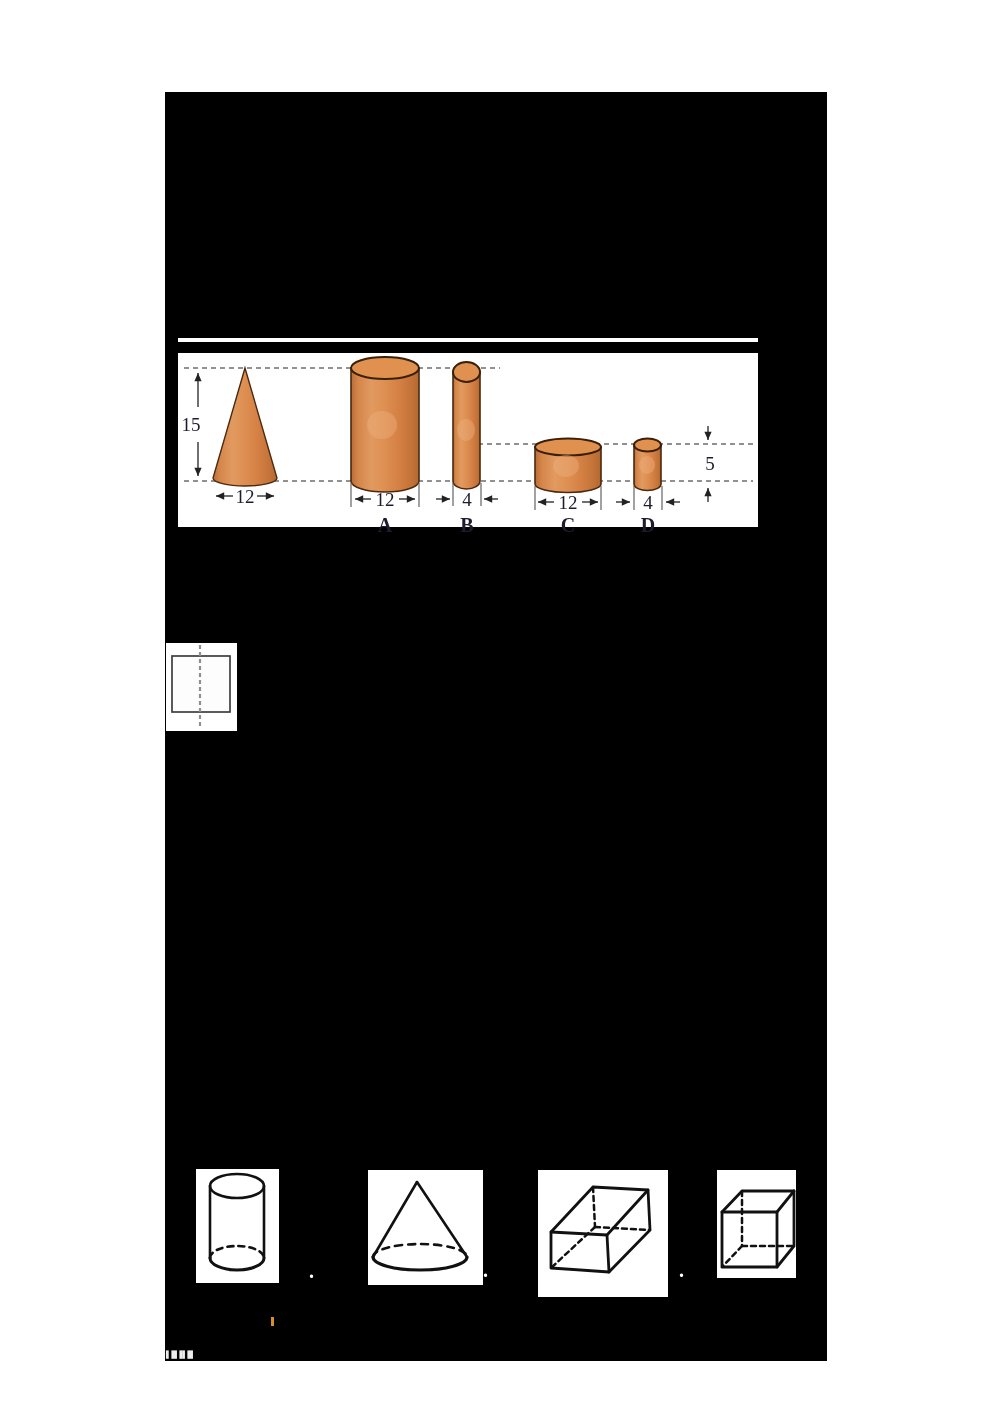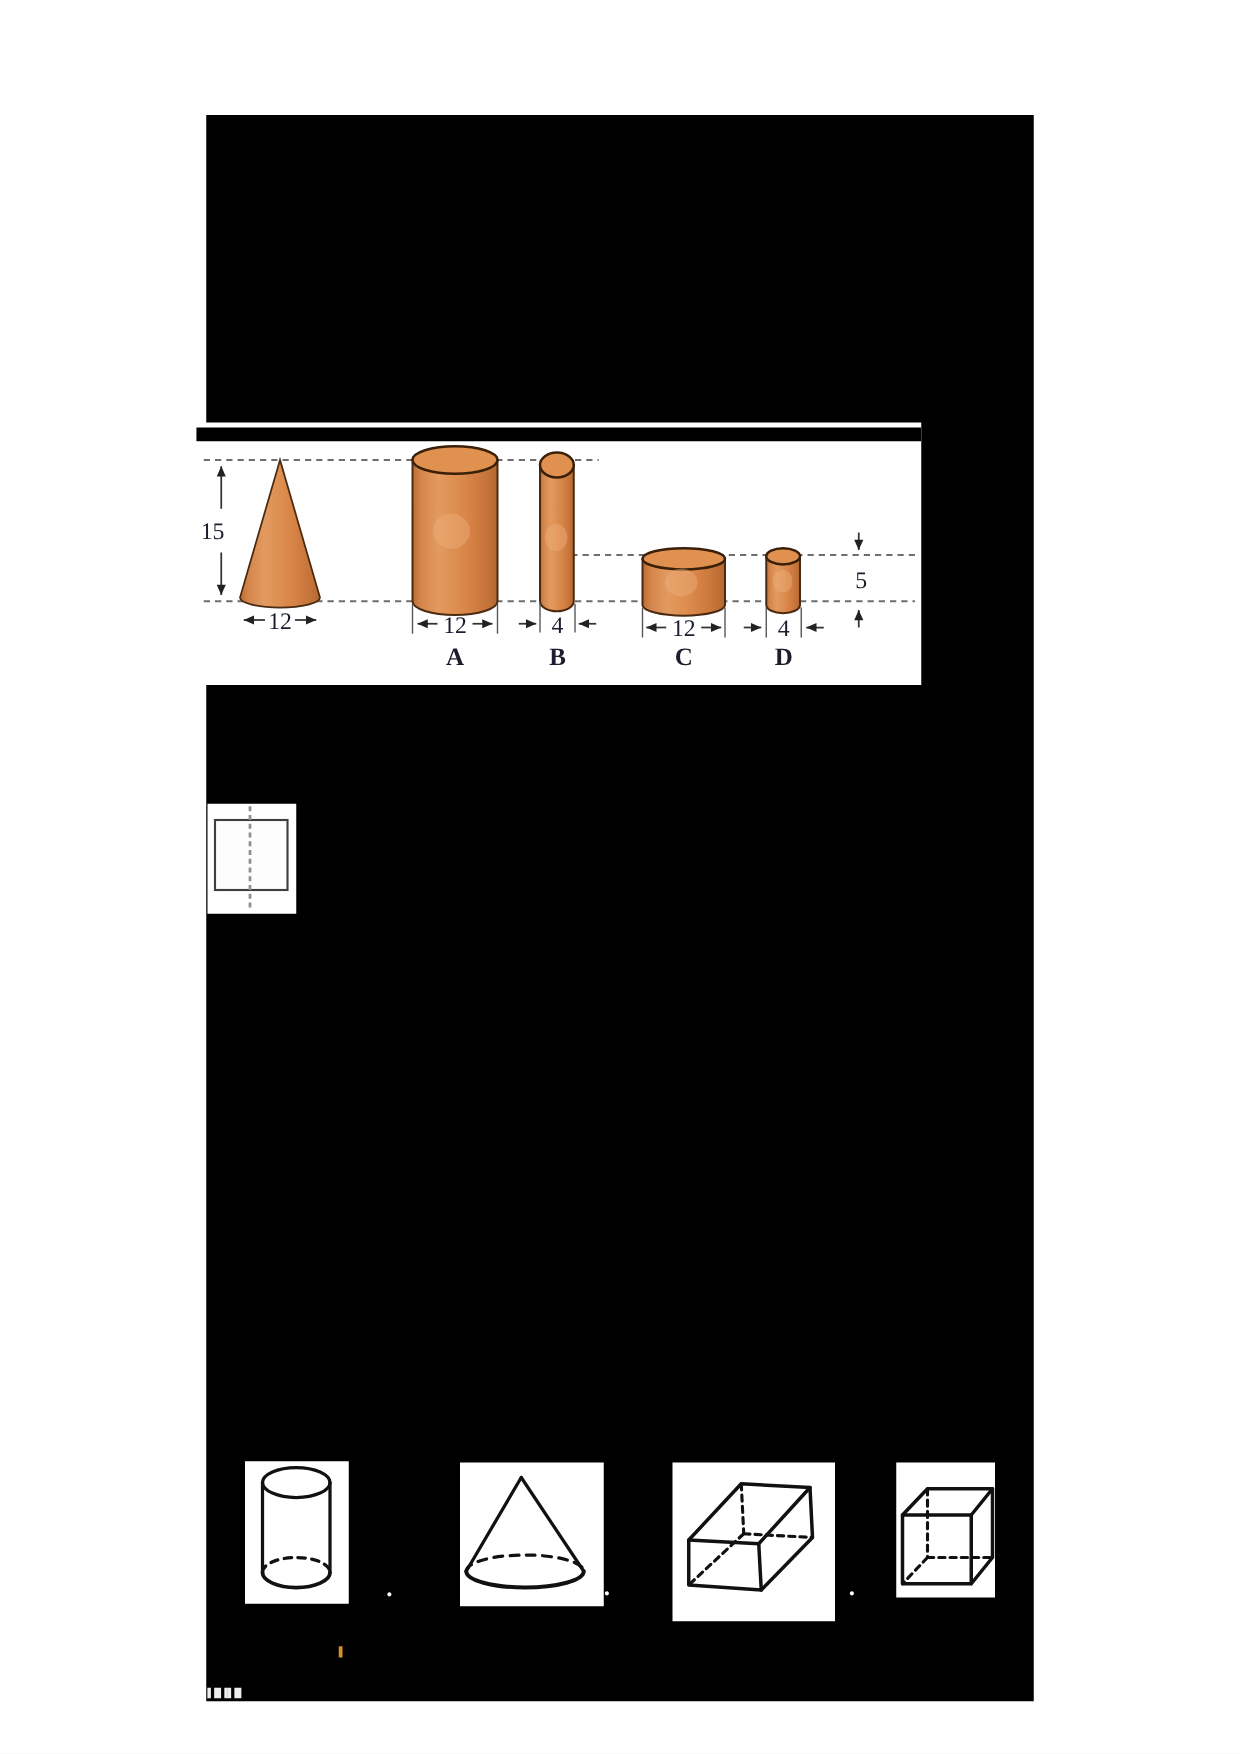--- a/index.html
+++ b/index.html
@@ -17,21 +17,21 @@
              font-family:"DejaVu Sans", sans-serif;letter-spacing:0px;line-height:9px;}
   .orange-tick{position:absolute;left:271px;top:1317px;width:3px;height:9px;background:#d78f2e;}
 </style>
 </head>
 <body>
 
 <div class="page">
 
   <div class="board"></div>
 
-  <div class="panel" style="left:157px;top:338px;width:580px;height:210px;">
+  <div class="panel" style="left:178px;top:338px;width:580px;height:189px;">
     <svg width="580" height="210" viewBox="170 338 580 210">
       <defs>
         <linearGradient id="gBody" x1="0" y1="0" x2="1" y2="0">
           <stop offset="0" stop-color="#b86c35"></stop>
           <stop offset="0.1" stop-color="#d4854a"></stop>
           <stop offset="0.3" stop-color="#e29a60"></stop>
           <stop offset="0.5" stop-color="#dd8f51"></stop>
           <stop offset="0.7" stop-color="#d58044"></stop>
           <stop offset="0.9" stop-color="#c27238"></stop>
           <stop offset="1" stop-color="#b2682f"></stop>

